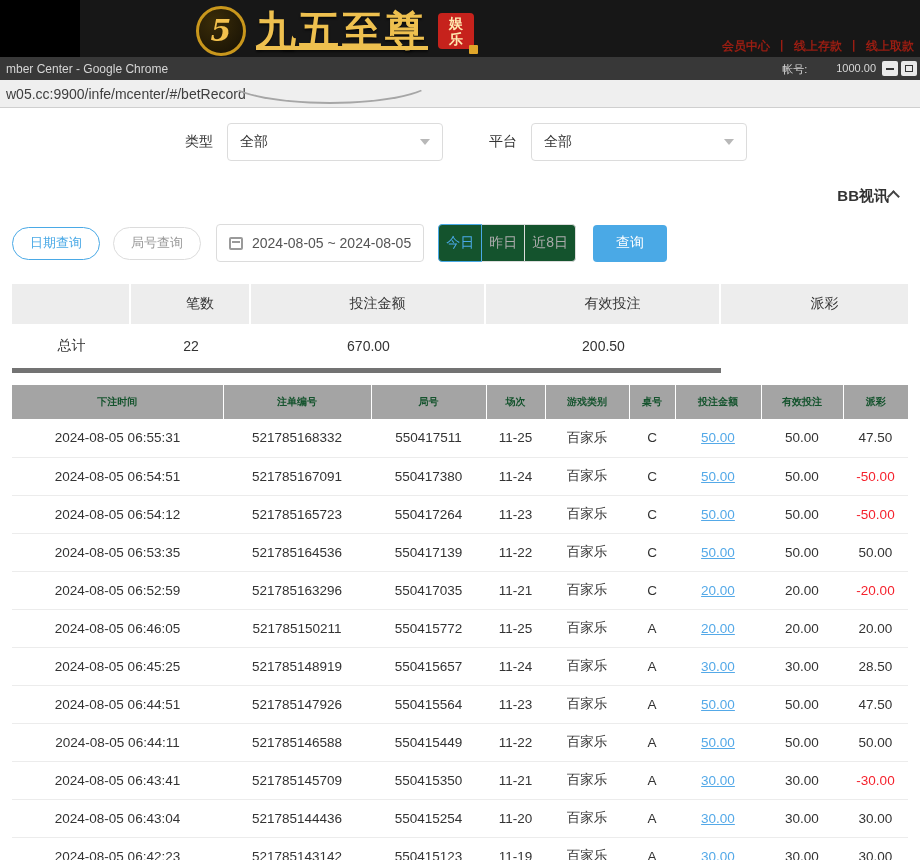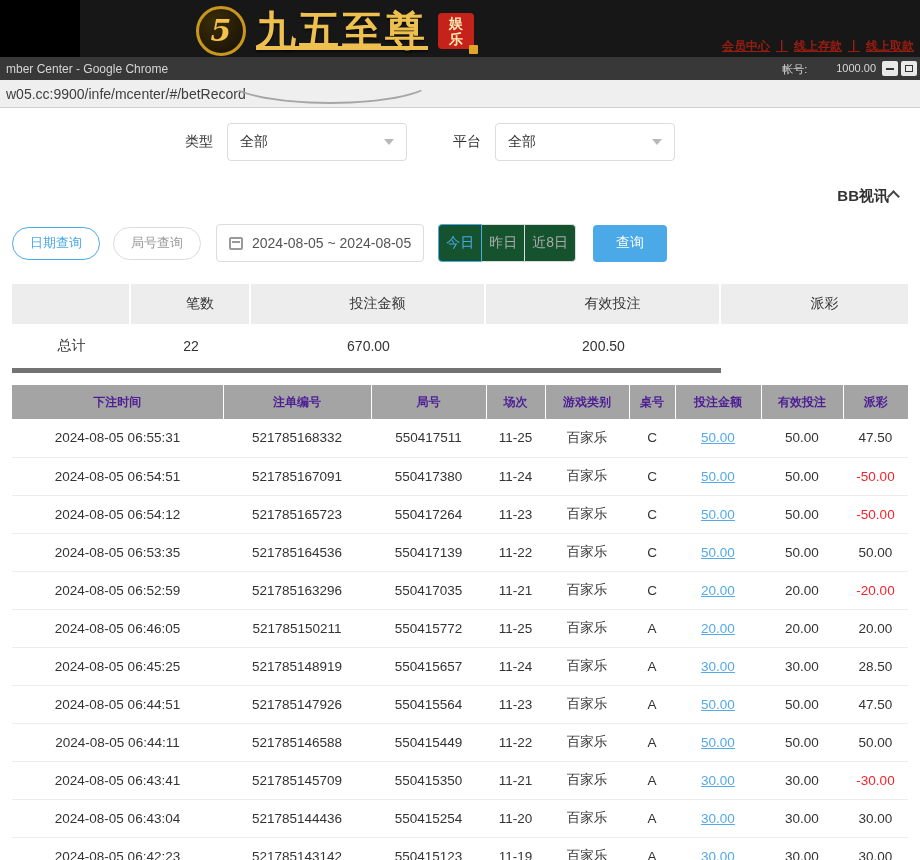--- a/index.html
+++ b/index.html
@@ -16,21 +16,21 @@
     display:flex; align-items:center; justify-content:center; font-family:"DejaVu Serif", serif; }
   .logo-text { font-family:"DejaVu Serif", serif; font-size:40px; font-weight:bold;
     letter-spacing:3px; color:#eec04f; text-shadow:0 2px 2px rgba(0,0,0,.55);text-decoration:underline; }
   .logo-badge { width:36px; height:36px; background:#c6221c; border-radius:4px; position:relative;
     display:flex; flex-direction:column; align-items:center; justify-content:center;
     color:#ffe9b0; font-size:14px; line-height:16px; font-weight:bold; }
   .logo-badge::after { content:""; position:absolute; right:-4px; bottom:-5px;
     width:9px; height:9px; background:#e0a62a; border-radius:1px; }
   .top-links { position:absolute; right:6px; top:38px; font-size:12px; font-weight:bold;
     color:#9a1d12; display:flex; gap:6px; align-items:center; white-space:nowrap; }
-  .top-links span { cursor:pointer;text-decoration:underline; }
+  .top-links span { cursor:pointer; }
 
   
   .titlebar { position:relative; height:23px; background:#383838; display:flex;
     align-items:center; color:#d6d6d6; font-size:12px; padding-left:6px; }
   .tb-fragments { position:absolute; right:44px; top:5px; display:flex; gap:29px;
     color:#d8d8d8; font-size:11px; }
   .win-btn { position:absolute; top:4px; width:16px; height:15px; background:#e9e9e9;
     border-radius:2px; display:flex; align-items:center; justify-content:center; cursor:pointer; }
   .win-min { right:22px; } .win-restore { right:3px; }
   .glyph-min { width:8px; height:2px; background:#333; }
@@ -42,21 +42,21 @@
   .arc { position:absolute; left:225px; top:-26px; width:210px; height:50px;
     border:2px solid transparent; border-bottom:2px solid #a6a6a6; border-radius:50%;
     pointer-events:none; }
 
   
   .content { padding:0 12px; background:#fff; }
 
   .filter-row { display:flex; align-items:center; margin:15px 0 0 173px; }
   .filter-label { font-size:14px; color:#333; margin-right:14px; }
   .filter-label.second { margin-left:46px; }
-  .select { width:180px; height:38px; border:1px solid #dcdcdc; border-radius:4px;
+  .select { width:216px; height:38px; border:1px solid #dcdcdc; border-radius:4px;
     display:flex; align-items:center; justify-content:space-between; padding:0 12px;
     font-size:14px; color:#333; background:#fff; cursor:pointer; }
   .caret { width:0; height:0; border-left:5px solid transparent;
     border-right:5px solid transparent; border-top:6px solid #b8b8b8; }
 
   .section-header { display:flex; align-items:center; justify-content:flex-end; margin-top:26px; }
   .section-title { font-size:15px; font-weight:bold; color:#333; }
   .chevron-up { width:9px; height:9px; border-top:2px solid #444; border-left:2px solid #444;
     transform:rotate(45deg); margin-right:10px; cursor:pointer; }
 
@@ -82,21 +82,21 @@
     border-radius:4px; font-size:14px; margin-left:17px; display:flex; align-items:center; cursor:pointer; }
 
   .summary { display:grid; grid-template-columns:119px 120px 235px 235px 187px; margin-top:22px; }
   .sum-h { height:40px; background:#ededed; display:flex; align-items:center; justify-content:center;
     font-size:14px; color:#333; border-right:2px solid #fff;padding-left:20px; }
   .sum-h.last { border-right:none; }
   .sum-c { height:49px; background:#fff; display:flex; align-items:center; justify-content:center;
     font-size:14px; color:#333; border-bottom:5px solid #737373; }
 
   table.bet-table { width:896px; border-collapse:collapse; table-layout:fixed; margin-top:12px; }
-  .bet-table th { background:#a4a4a4; color:#4c1d95; font-size:12px; font-weight:bold;
+  .bet-table th { background:#a4a4a4; color:#14532d; font-size:10px; font-weight:bold;
     height:34px; border-right:1px solid #fff; }
   .bet-table th:last-child { border-right:none; }
   .bet-table td { height:38px; text-align:center; font-size:13.5px; color:#333;
     border-bottom:1px solid #ececec; background:#fff; overflow:hidden; white-space:nowrap; }
   .bet-table td.link { color:#54a9e8; text-decoration:underline; cursor:pointer; }
   .bet-table td.neg { color:#f5222d; }
 </style>
 </head>
 <body>
 

